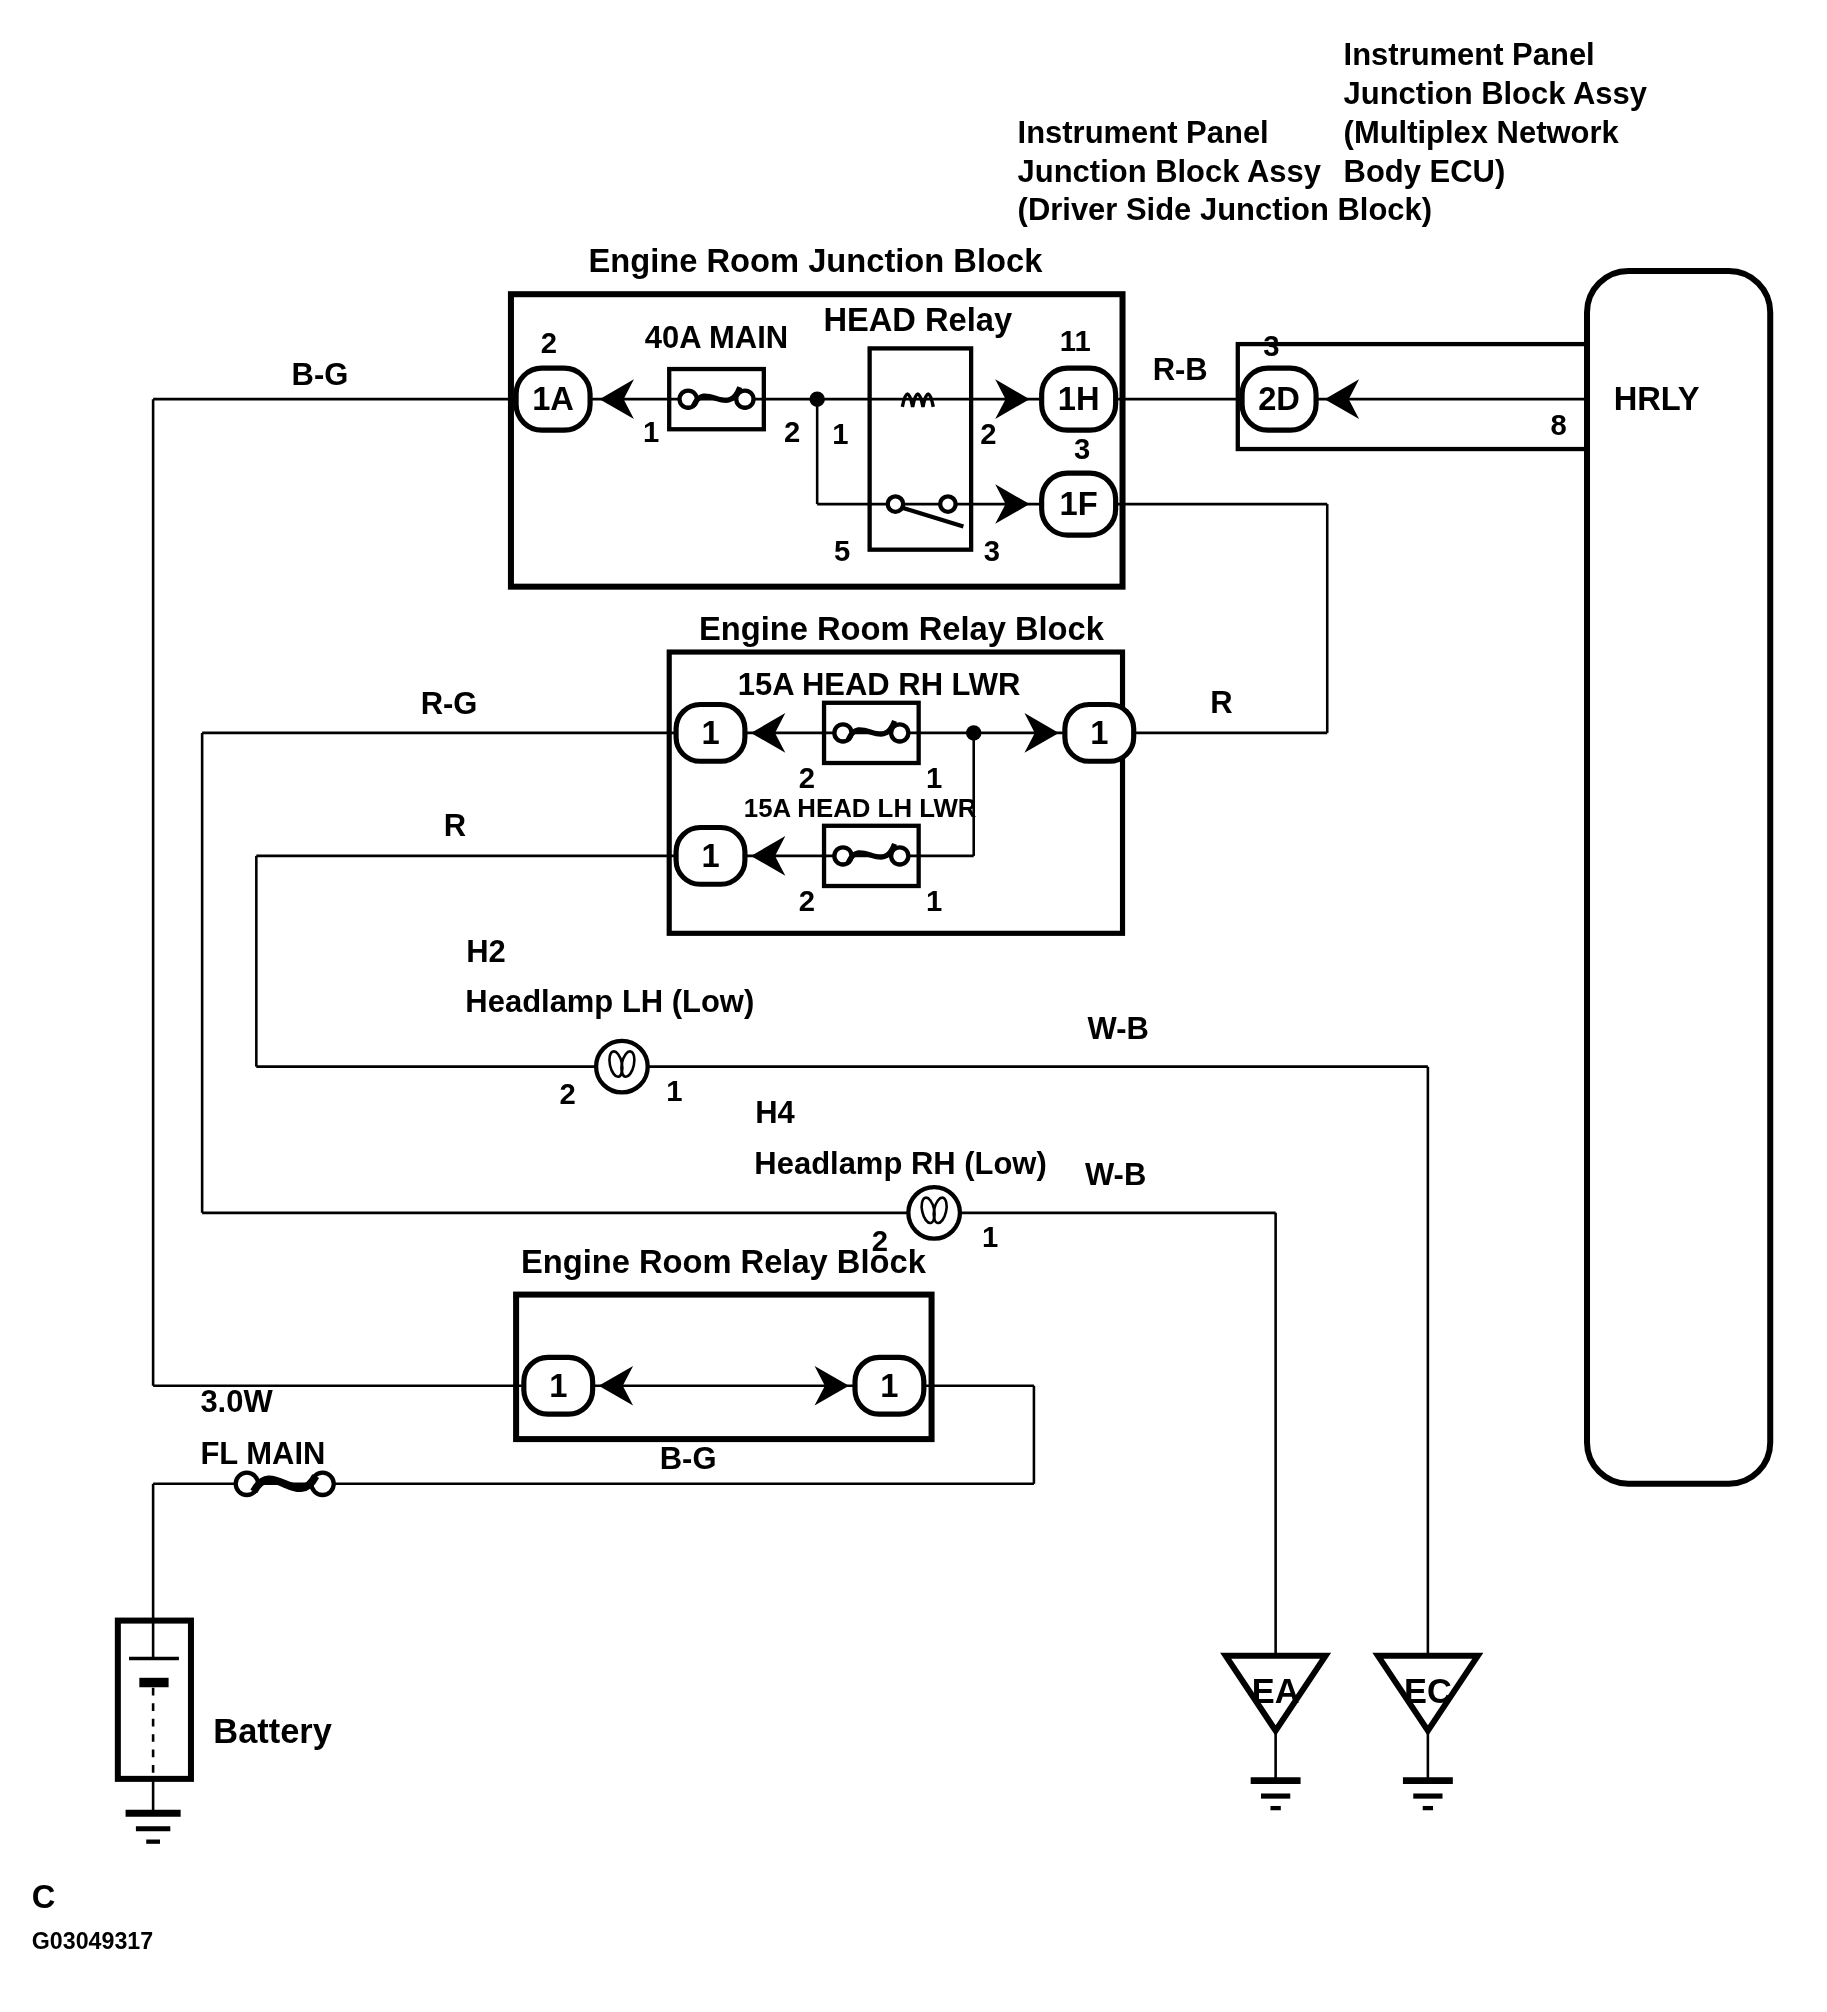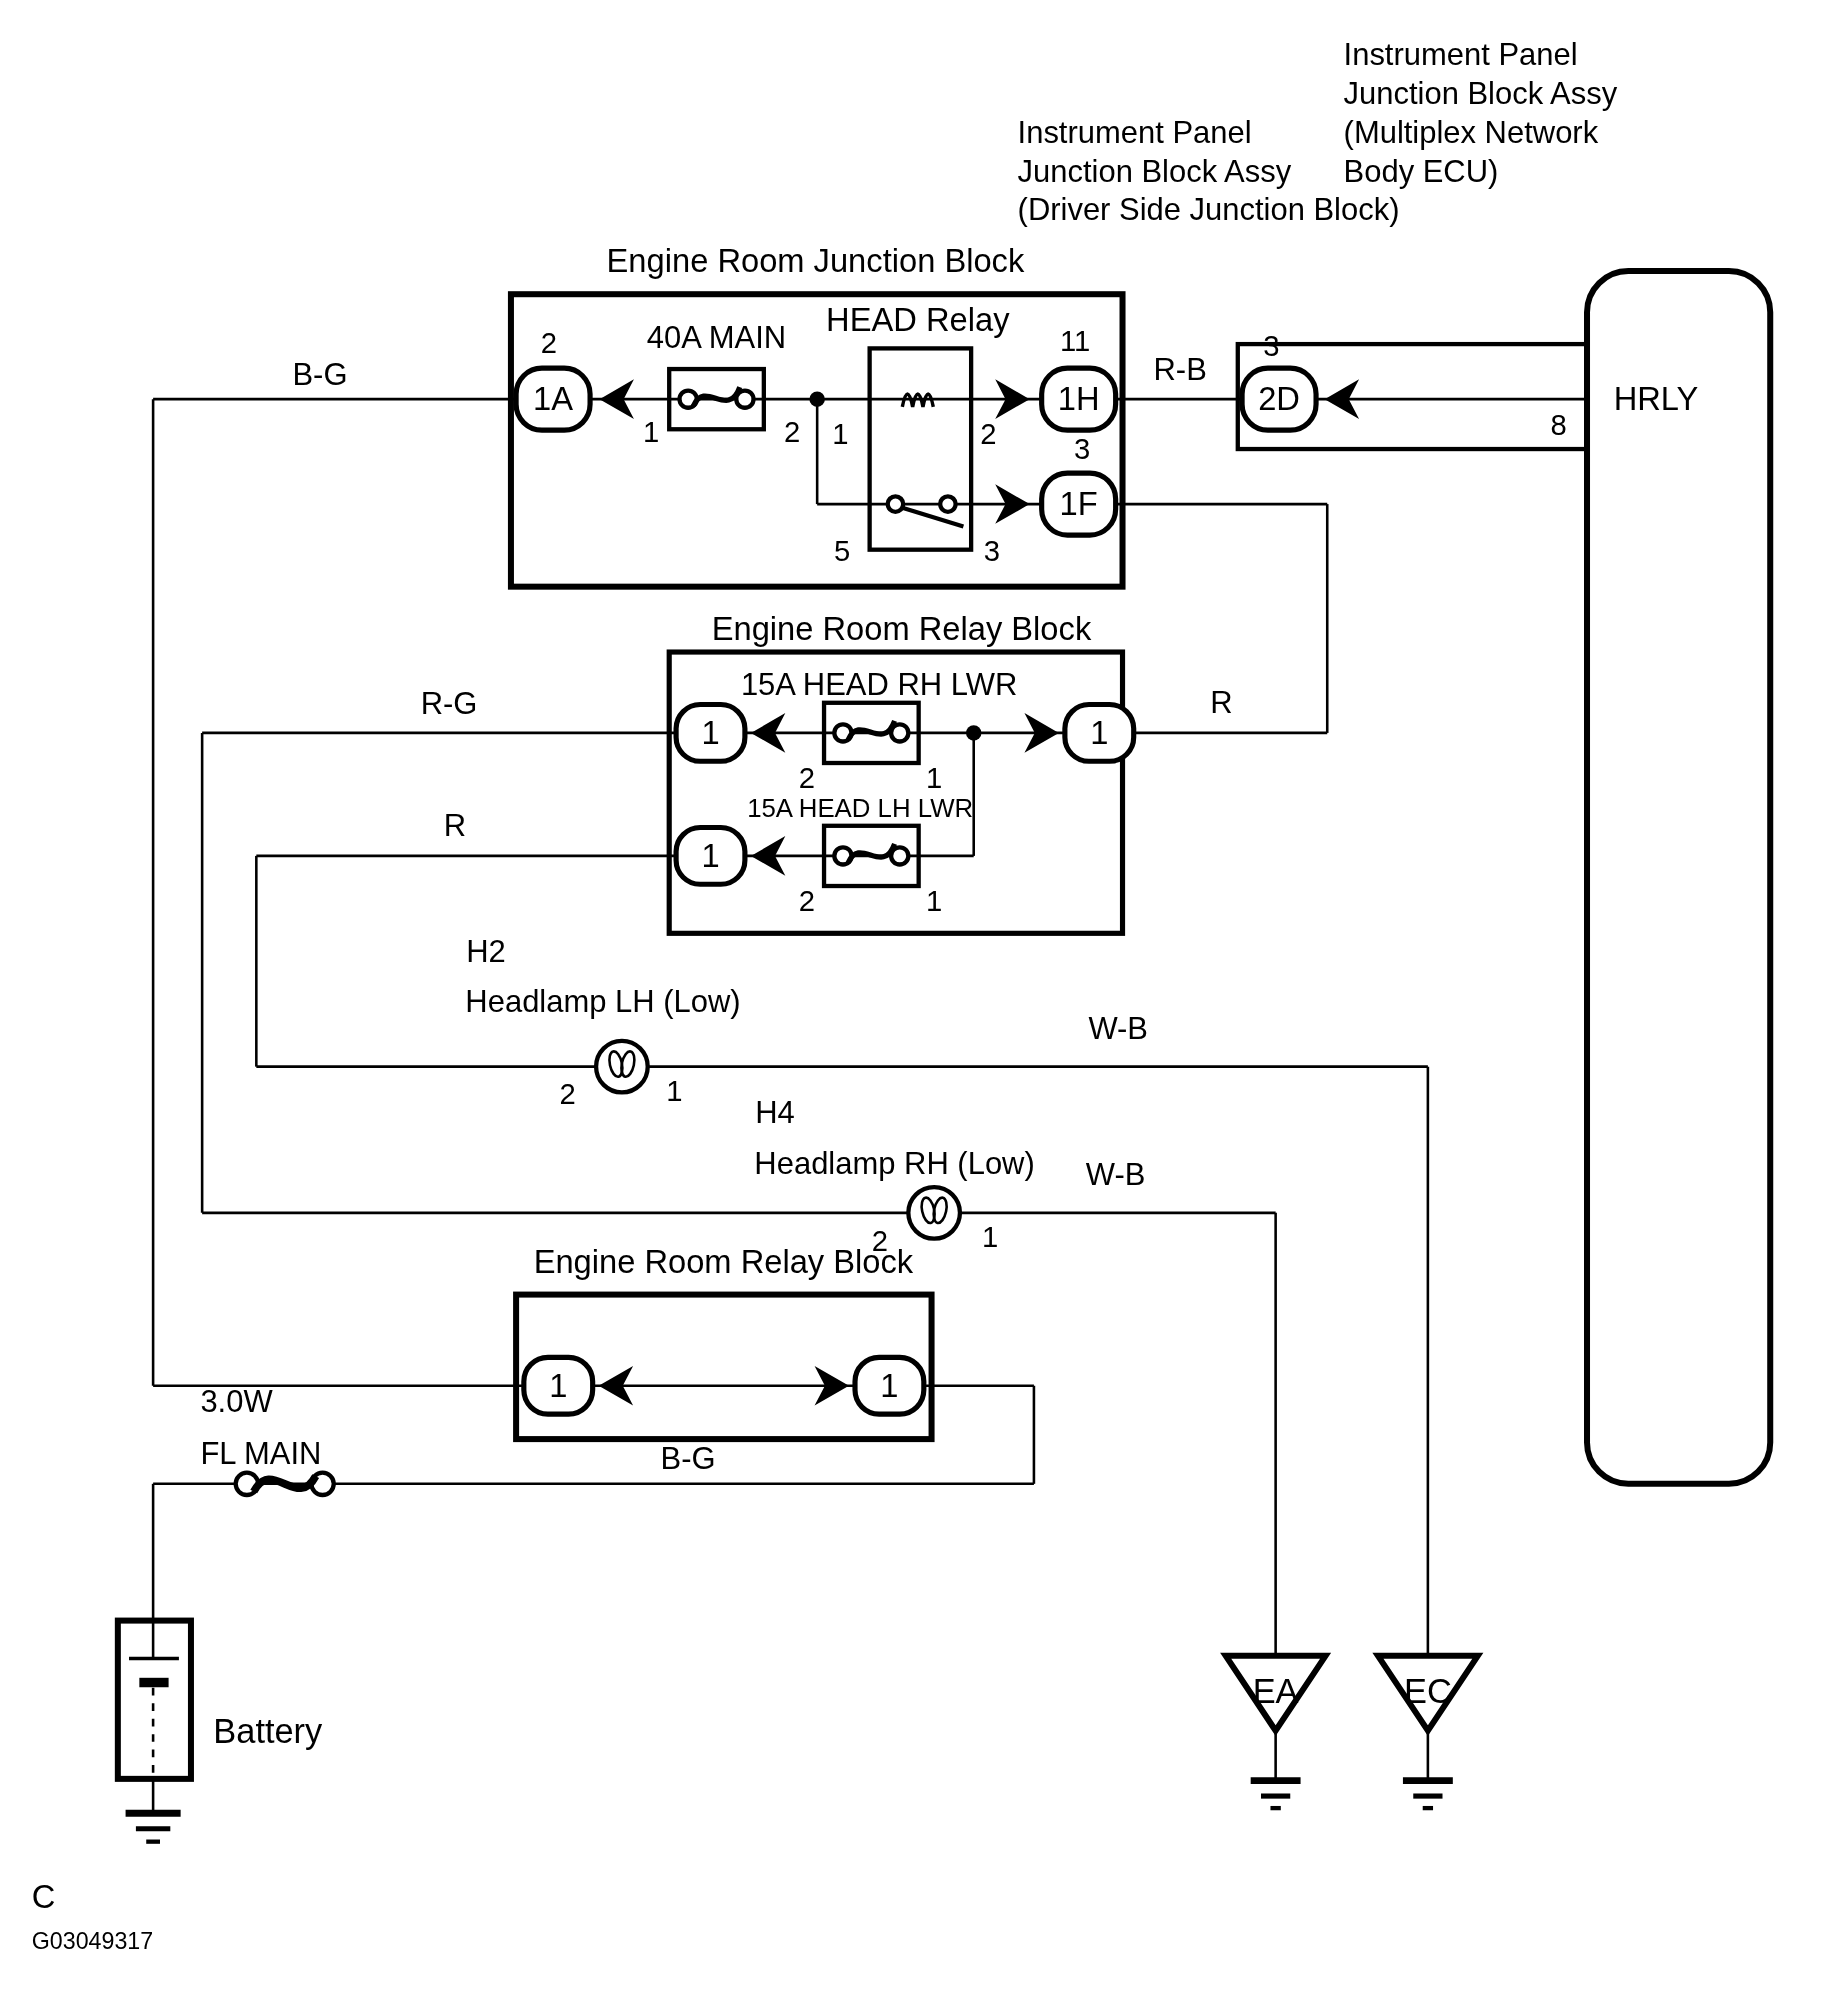--- a/index.html
+++ b/index.html
@@ -1,16 +1,16 @@
 <!DOCTYPE html>
 <html style="font-size:13.8px"><head>
 <meta charset="utf-8">
 <style>
   html,body{margin:0;padding:0;background:#fff;}
-  .page{width:1827px;height:2012px;background:#fff;position:relative;}
+  .page{width:1827px;height:2012px;background:#fff;position:relative;font-weight:bold;}
   svg text{font-family:"Liberation Sans","DejaVu Sans",sans-serif;fill:#000;}
   .w{stroke:#000;stroke-width:3;fill:none;}
   .bx5{stroke:#000;stroke-width:5;fill:none;}
   .bx6{stroke:#000;stroke-width:6;fill:none;}
   .bx7{stroke:#000;stroke-width:7;fill:none;}
   .cn{stroke:#000;stroke-width:6;fill:#fff;}
   .wh{stroke:#000;stroke-width:5;fill:#fff;}
   .tri{stroke:#000;stroke-width:7;fill:#fff;}
   .blk{fill:#000;stroke:none;}
   .mid{text-anchor:middle;}

